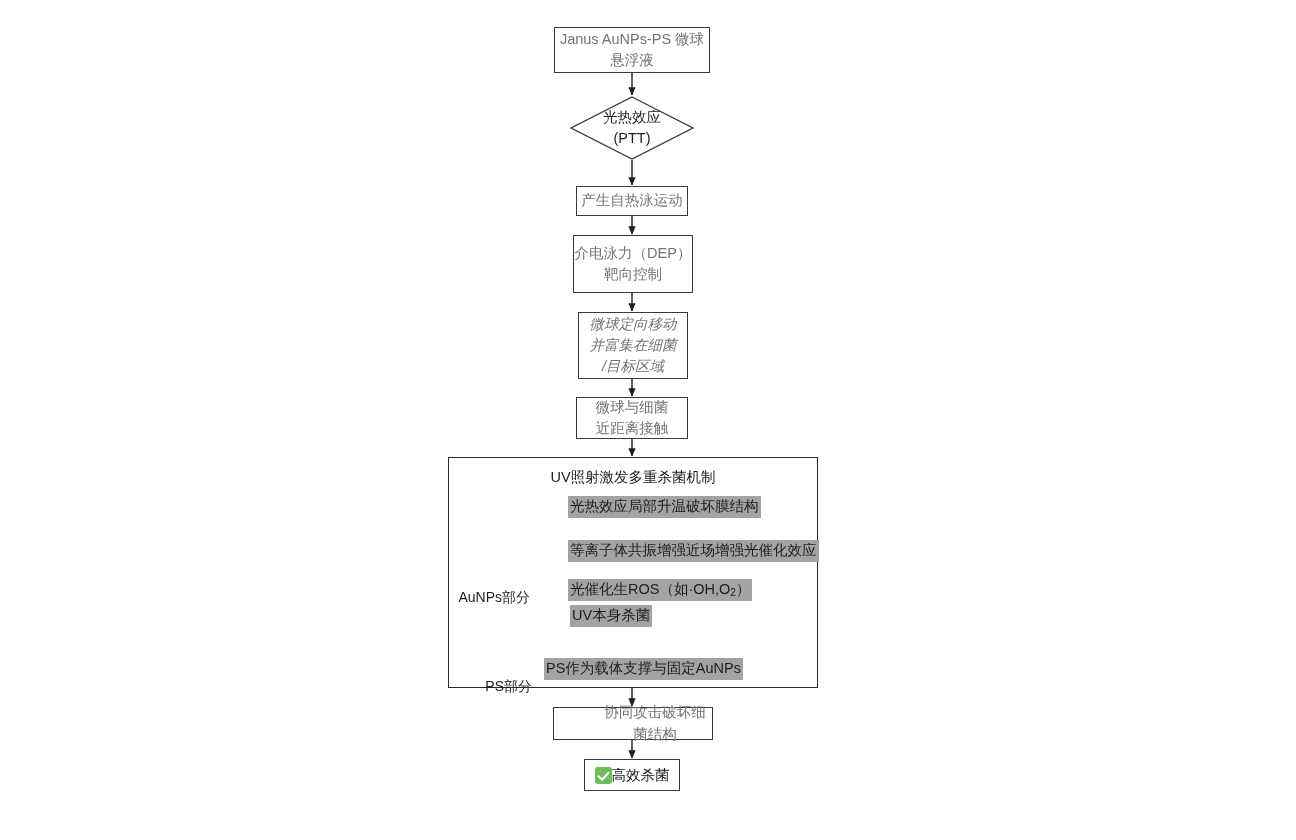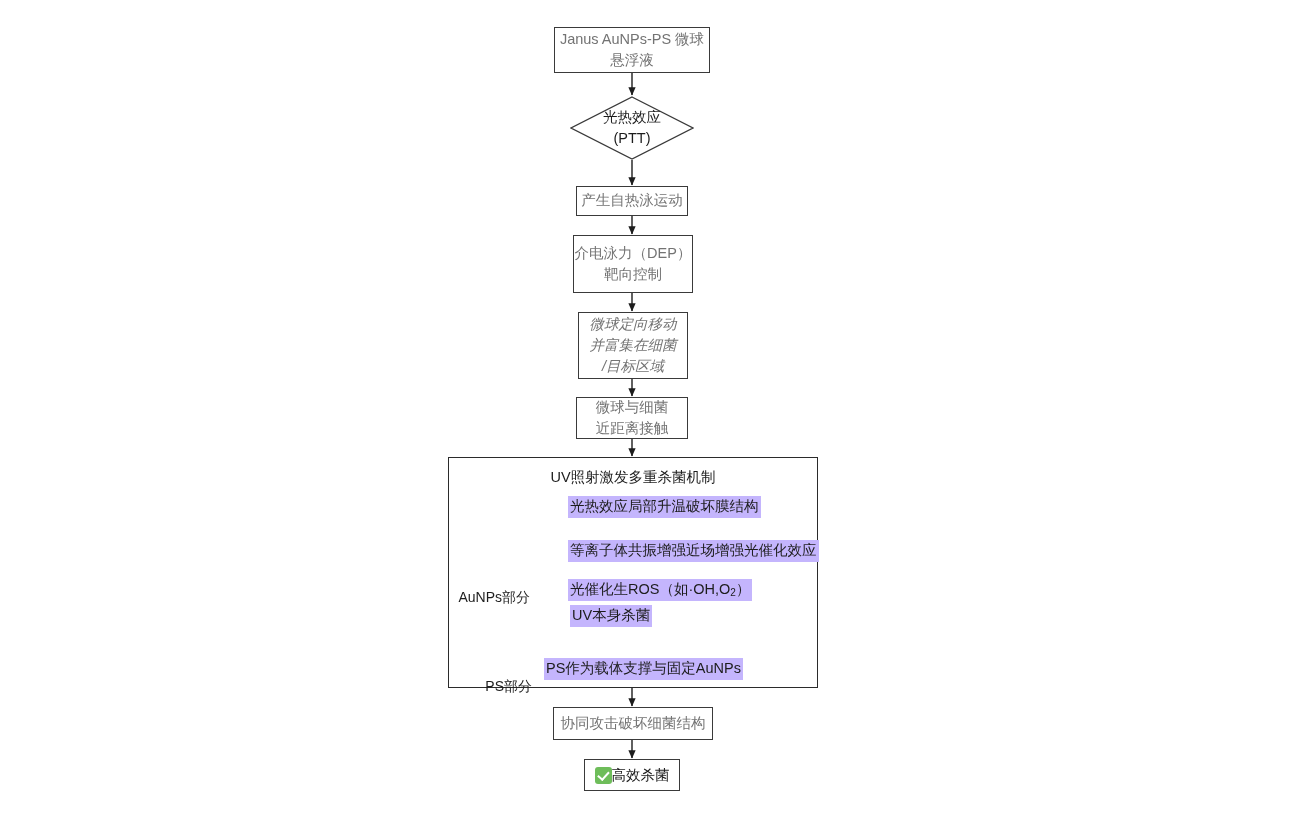--- a/index.html
+++ b/index.html
@@ -75,21 +75,21 @@
     color: #1d1d1d;
     text-align: right;
     white-space: nowrap;
     margin-top: 48px;
   }
   .leaf {
     position: absolute;
     font-size: 14.5px;
     color: #1d1d1d;
     white-space: nowrap;
-    background: #c4b5fd;
+    background: #a3a3a3;
     padding: 1px 2px;
     line-height: 1.35;
   }
   .leaf sub {
     font-size: 10px;
     vertical-align: baseline;
     position: relative;
     top: 2px;
   }
   .final-node {
@@ -184,18 +184,18 @@
 
 <div class="branch-label" style="left:440px; top:541px; width:90px;">AuNPs部分</div>
 <div class="branch-label" style="left:452px; top:630px; width:80px;">PS部分</div>
 
 <div class="leaf" style="left:568px; top:496px;">光热效应局部升温破坏膜结构</div>
 <div class="leaf" style="left:568px; top:540px;">等离子体共振增强近场增强光催化效应</div>
 <div class="leaf" style="left:568px; top:579px;">光催化生ROS（如·OH,O<sub>2</sub>）</div>
 <div class="leaf" style="left:570px; top:605px;">UV本身杀菌</div>
 <div class="leaf" style="left:544px; top:658px;">PS作为载体支撑与固定AuNPs</div>
 
-<div class="node" style="left:553px; top:707px; width:160px; height:33px;">协同攻击破坏细菌结构</div>
+<div class="node" style="left:553px; top:707px; width:160px; height:33px;padding-left:44px;">协同攻击破坏细菌结构</div>
 
 <div class="final-node" style="left:584px; top:759px; width:96px; height:32px;">
   <span class="check-box"></span>
   <span>高效杀菌</span>
 </div>
 
 </body></html>

